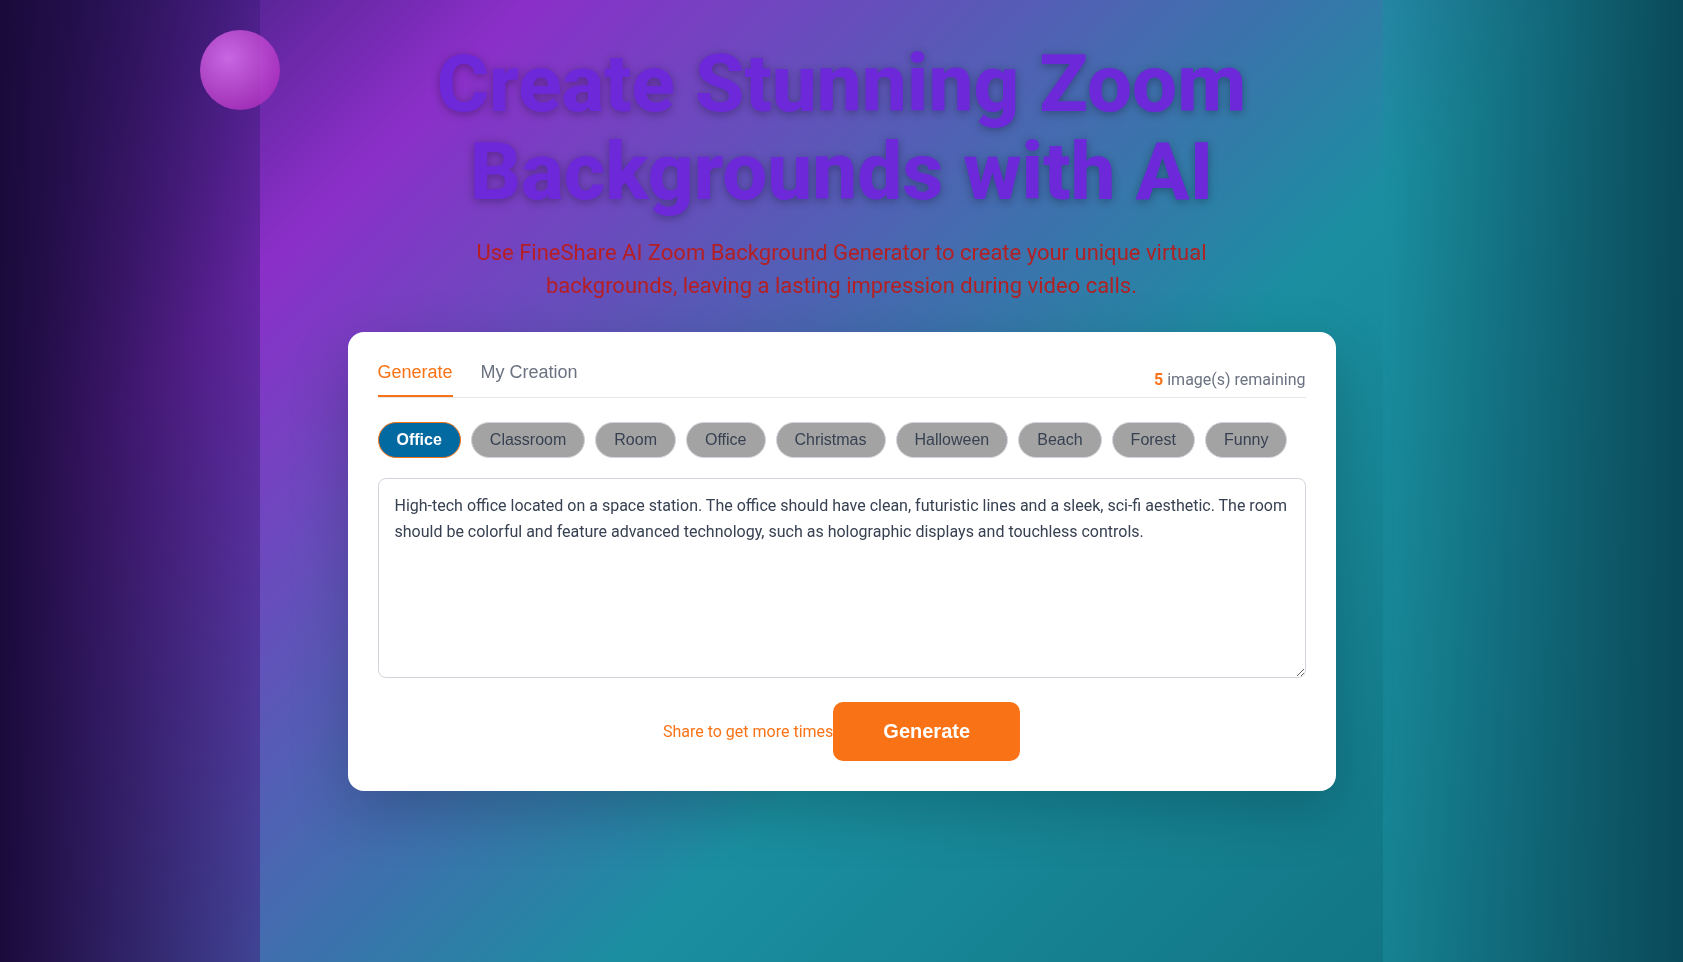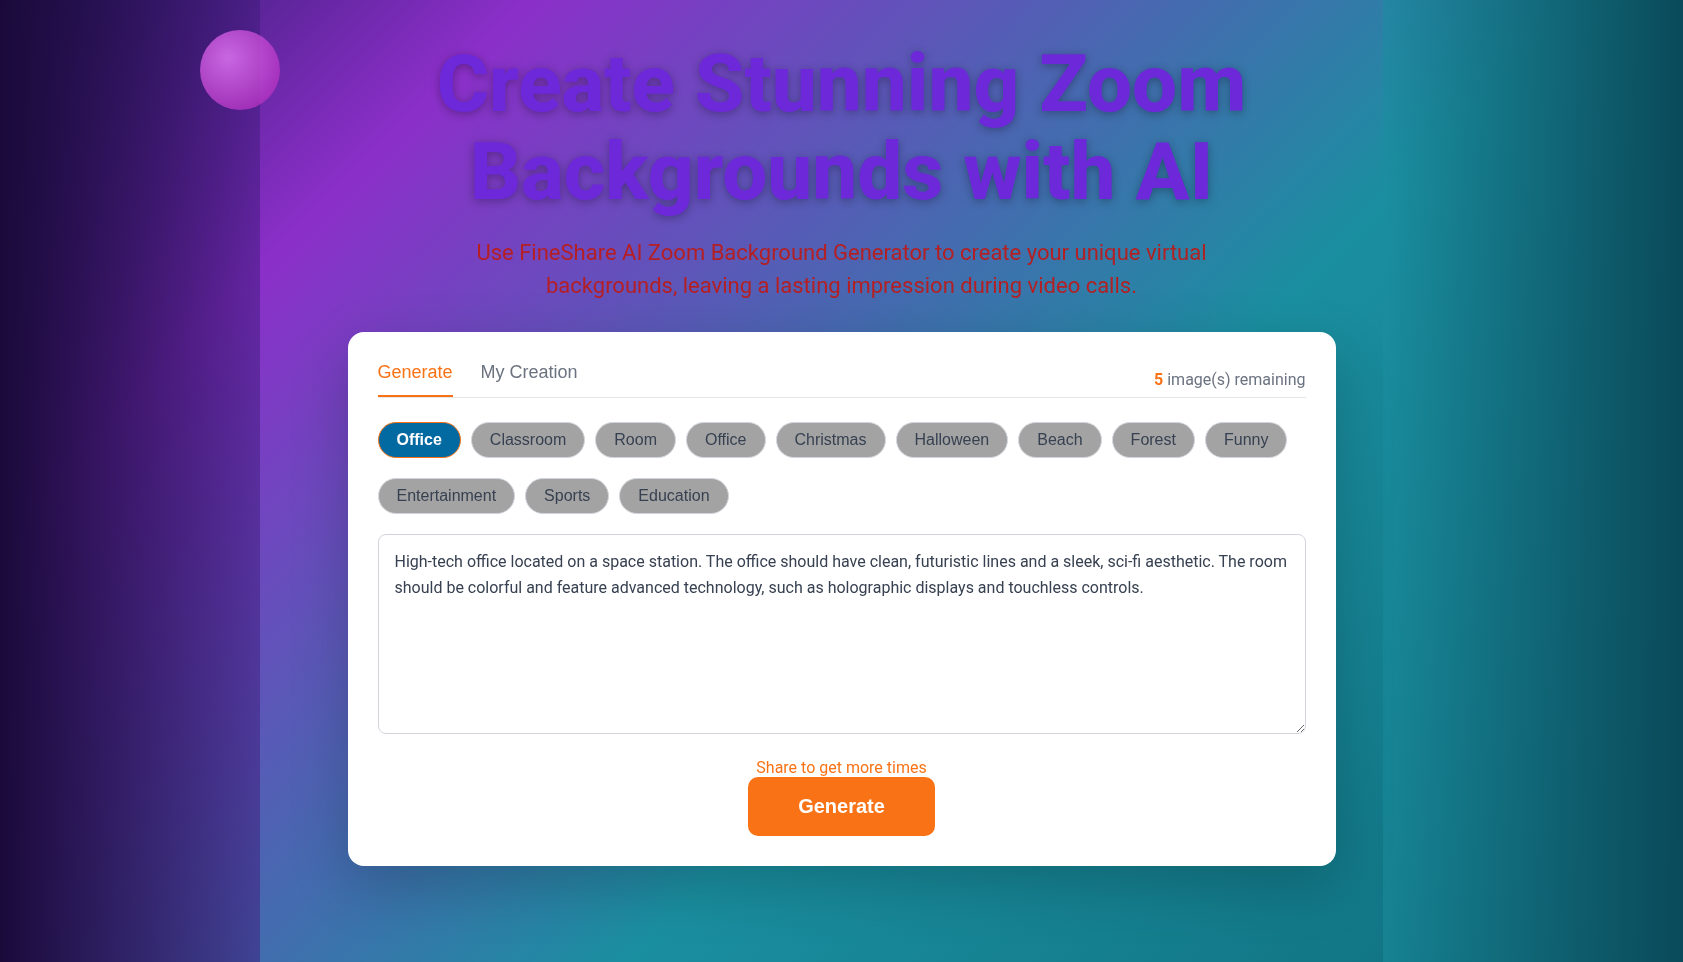--- a/index.html
+++ b/index.html
@@ -161,21 +161,20 @@
       outline: none;
       font-family: inherit;
       line-height: 1.6;
       margin-bottom: 20px;
     }
 
     .card-footer {
       display: flex;
       align-items: center;
       justify-content: center;
-      flex-direction: column;
     }
 
     .share-link {
       color: #f97316;
       font-size: 16px;
       cursor: pointer;
       text-decoration: none;
       font-weight: 400;
     }
 
@@ -235,25 +234,20 @@
       <button class="tag active">Office</button>
       <button class="tag">Classroom</button>
       <button class="tag">Room</button>
       <button class="tag">Office</button>
       <button class="tag">Christmas</button>
       <button class="tag">Halloween</button>
       <button class="tag">Beach</button>
       <button class="tag">Forest</button>
       <button class="tag">Funny</button>
     </div>
-    <div class="tags-row">
-      <button class="tag">Entertainment</button>
-      <button class="tag">Sports</button>
-      <button class="tag">Education</button>
-    </div>
 
     
     <textarea class="prompt-textarea" placeholder="Describe your ideal background..." style="">High-tech office located on a space station. The office should have clean, futuristic lines and a sleek, sci-fi aesthetic. The room should be colorful and feature advanced technology, such as holographic displays and touchless controls.</textarea>
 
     
     <div class="card-footer">
       <a class="share-link" href="#">Share to get more times</a>
       <button class="generate-btn">Generate</button>
     </div>
 

